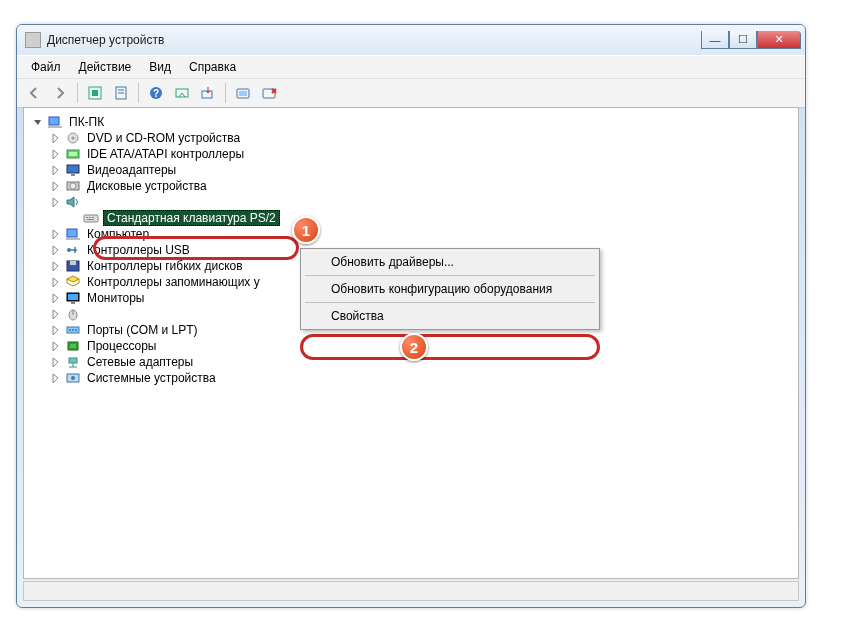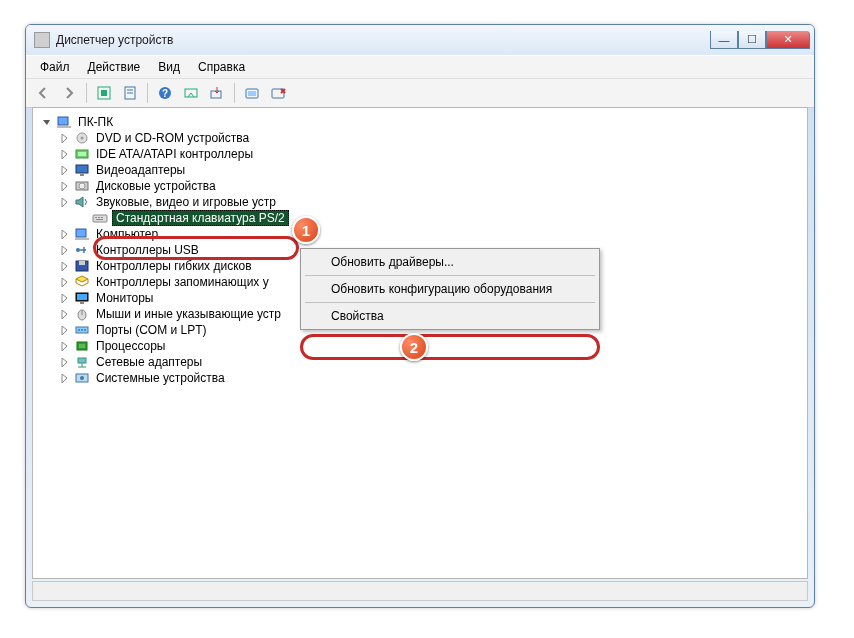--- a/index.html
+++ b/index.html
@@ -5,21 +5,21 @@
 * { box-sizing: border-box; margin: 0; padding: 0; }
 body {
   font-family: "Segoe UI", Tahoma, sans-serif;
   font-size: 12px;
   background: #fff;
   width: 854px; height: 638px;
   position: relative; overflow: hidden;
 }
 .outer-shadow {
   position: absolute;
-  top: 24px; left: 25px;
+  top: 24px; left: 16px;
   width: 790px; height: 584px;
   border: 1px solid #5a7fa0;
   border-radius: 6px;
   background: linear-gradient(#e8f0f8, #d6e4f2 8px, #cfe0f0 32px, #e8f0f8);
   box-shadow: 0 0 4px rgba(0,0,0,.2);
   overflow: hidden;
 }
 .titlebar {
   display: flex; align-items: center;
   height: 30px;
@@ -293,21 +293,20 @@
               <div class="tree-row">
                 <span class="toggle">
                   <svg width="11" height="11" viewBox="0 0 11 11">
                     <path d="M3 1l5 4-5 5z" fill="none" stroke="#888"></path>
                   </svg>
                 </span>
                 <span class="node-icon"><svg width="16" height="14" viewBox="0 0 16 14">
                     <path d="M2 5h3l4-3v10l-4-3H2z" fill="#6aa" stroke="#377"></path>
                     <path d="M11 4q3 3 0 6" fill="none" stroke="#377"></path>
                   </svg></span>
-                <span class="node-label">Звуковые, видео и игровые устр</span>
               </div>
             </div>
             <div class="tree-node">
               <div class="tree-children">
                 <div class="tree-node">
                   <div class="tree-row">
                     <span class="toggle empty"></span>
                     <span class="node-icon"><svg width="16" height="14" viewBox="0 0 16 14">
                         <rect x="1" y="4" width="14" height="7" rx="1" fill="#ddd" stroke="#888"></rect>
                         <rect x="3" y="6" width="2" height="1" fill="#888"></rect>
@@ -395,21 +394,20 @@
               <div class="tree-row">
                 <span class="toggle">
                   <svg width="11" height="11" viewBox="0 0 11 11">
                     <path d="M3 1l5 4-5 5z" fill="none" stroke="#888"></path>
                   </svg>
                 </span>
                 <span class="node-icon"><svg width="16" height="14" viewBox="0 0 16 14">
                     <ellipse cx="8" cy="8" rx="4" ry="5" fill="#ddd" stroke="#888"></ellipse>
                     <line x1="8" y1="3" x2="8" y2="8" stroke="#888"></line>
                   </svg></span>
-                <span class="node-label">Мыши и иные указывающие устр</span>
               </div>
             </div>
             <div class="tree-node">
               <div class="tree-row">
                 <span class="toggle">
                   <svg width="11" height="11" viewBox="0 0 11 11">
                     <path d="M3 1l5 4-5 5z" fill="none" stroke="#888"></path>
                   </svg>
                 </span>
                 <span class="node-icon"><svg width="16" height="14" viewBox="0 0 16 14">

